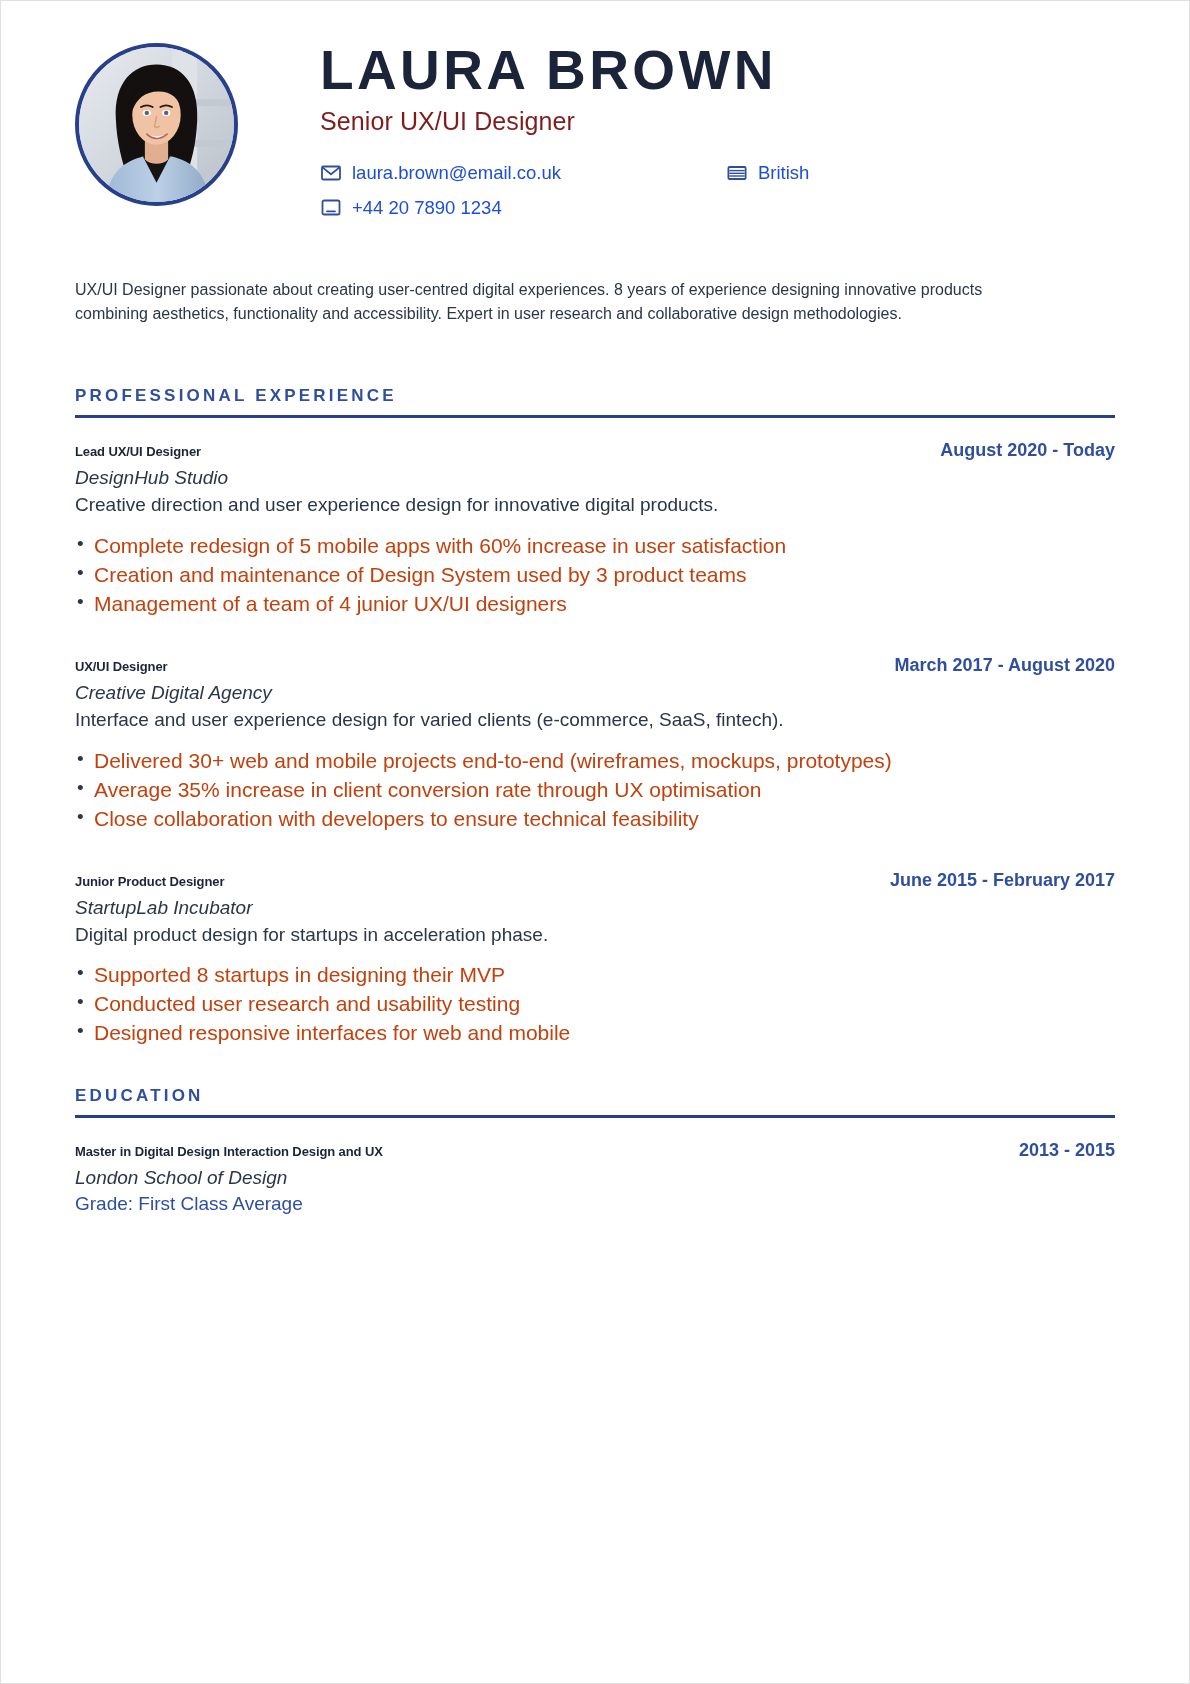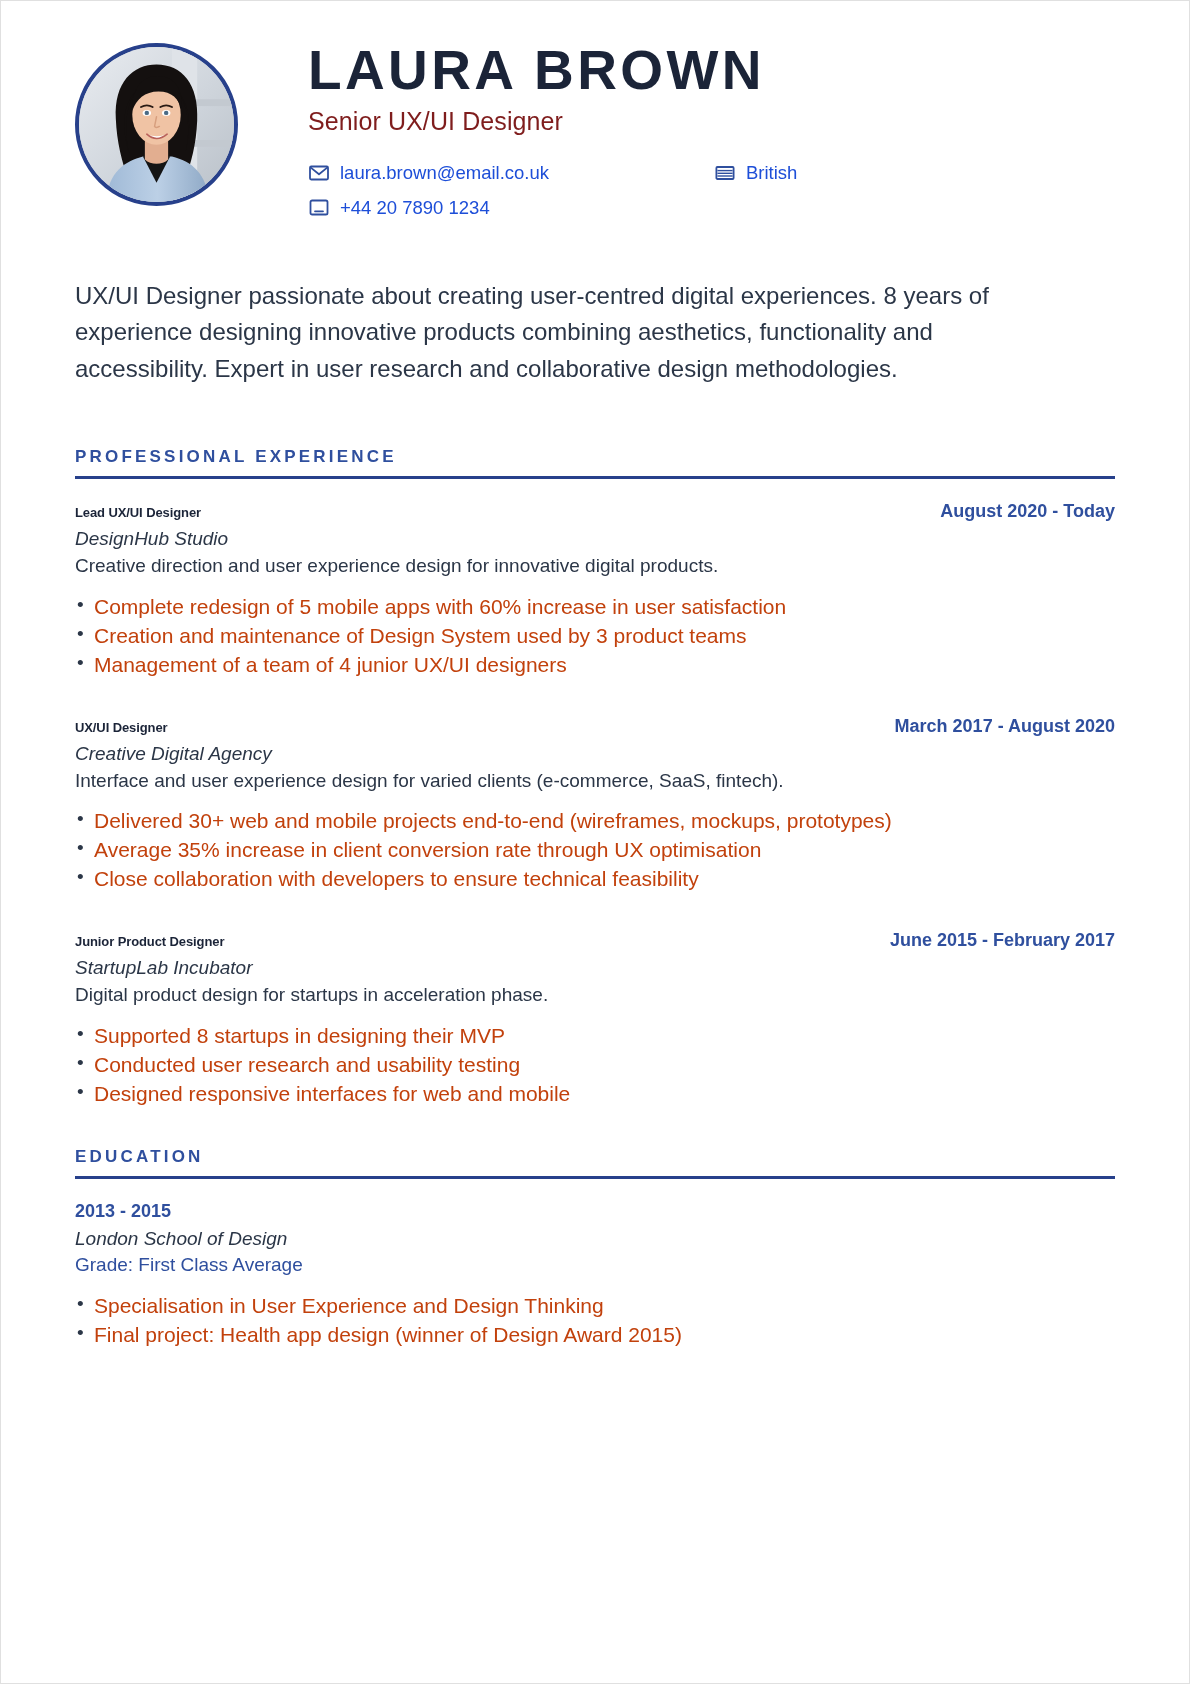--- a/index.html
+++ b/index.html
@@ -21,21 +21,21 @@
   }
 
   .content {
     padding: 34px 74px 0 74px;
   }
 
   
   .header {
     display: flex;
     align-items: flex-start;
-    gap: 0;
+    gap: 12px;
     padding-top: 4px;
   }
 
   .avatar-wrap {
     flex: 0 0 auto;
     width: 163px;
     height: 190px;
     padding-top: 4px;
   }
 
@@ -100,21 +100,21 @@
     display: inline-flex;
     align-items: center;
     justify-content: center;
   }
 
   .contact-item .ico svg { display: block; }
 
   
   .summary {
     margin-top: 47px;
-    font-size: 24px;
+    font-size: 16px;
     line-height: 1.52;
     color: #2b3647;
     max-width: 965px;
   }
 
   
   .section { margin-top: 60px; }
 
   .section-title {
     font-size: 17px;
@@ -347,25 +347,22 @@
         </ul>
       </div>
     </div>
 
     <div class="section" style="margin-top:38px;">
       <div class="section-title">EDUCATION</div>
       <div class="section-rule"></div>
 
       <div class="entry first">
         <div class="entry-head">
+          <div class="entry-role">Master in Digital Design Interaction Design and UX</div>
           <div class="entry-dates">2013 - 2015</div>
         </div>
         <div class="entry-org">London School of Design</div>
         <div class="entry-grade">Grade: First Class Average</div>
-        <ul class="bullets">
-          <li>Specialisation in User Experience and Design Thinking</li>
-          <li>Final project: Health app design (winner of Design Award 2015)</li>
-        </ul>
       </div>
     </div>
 
   </div>
 </div>
 
 </body></html>

